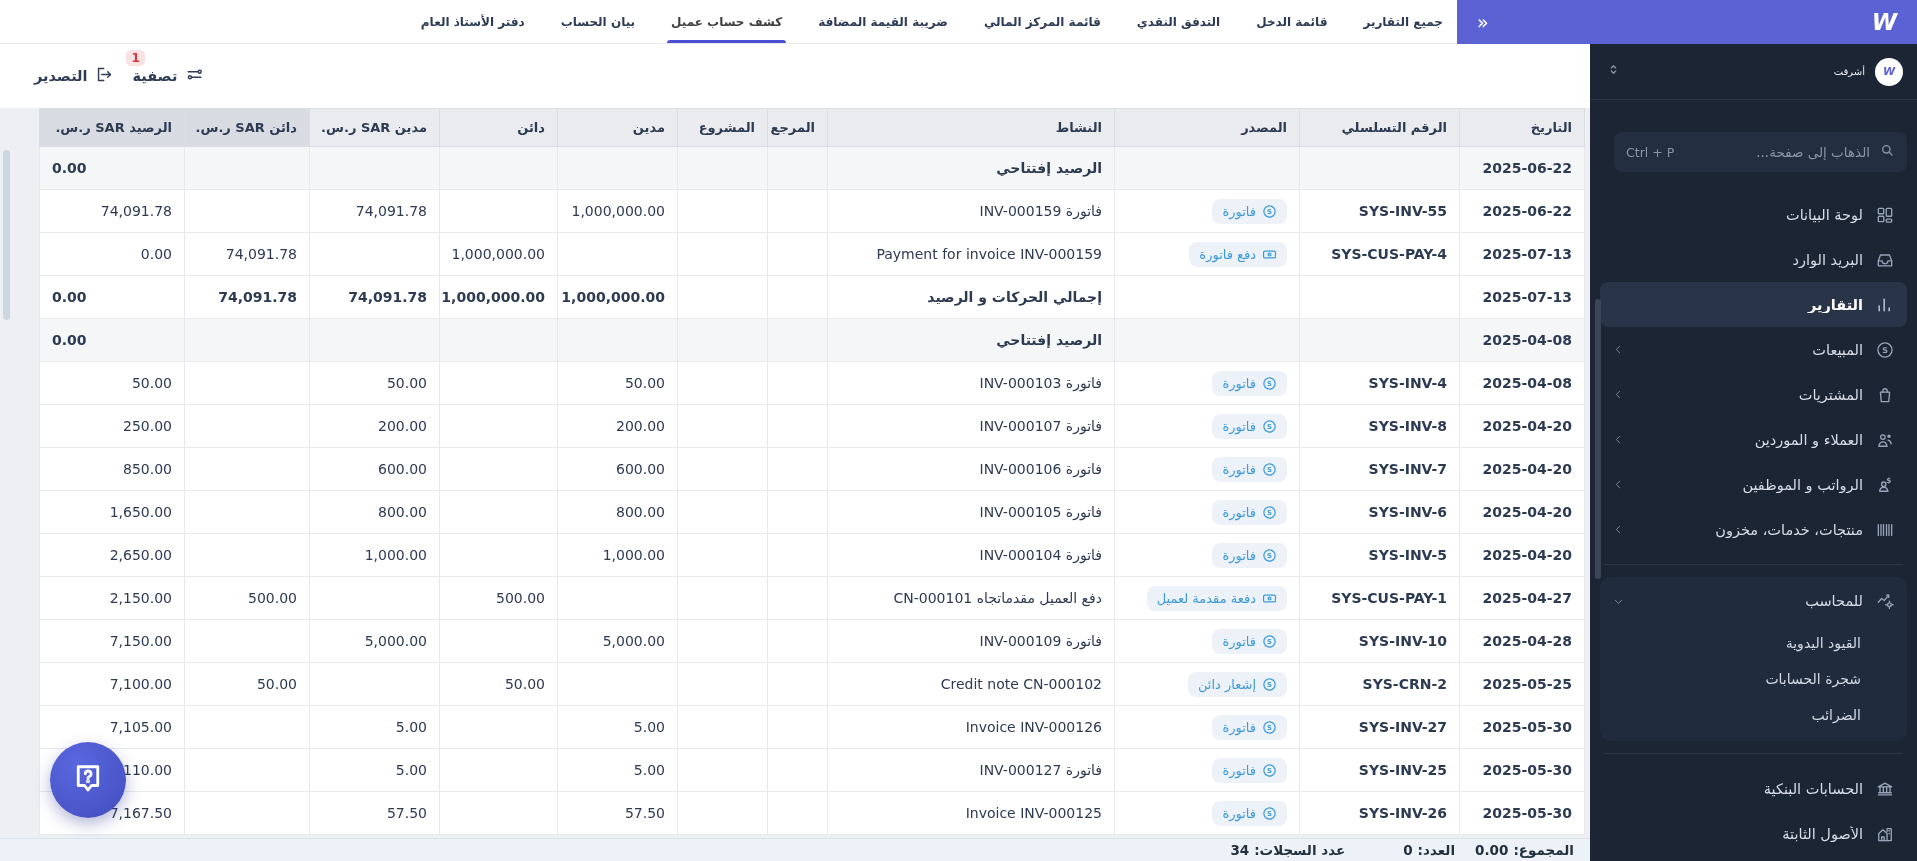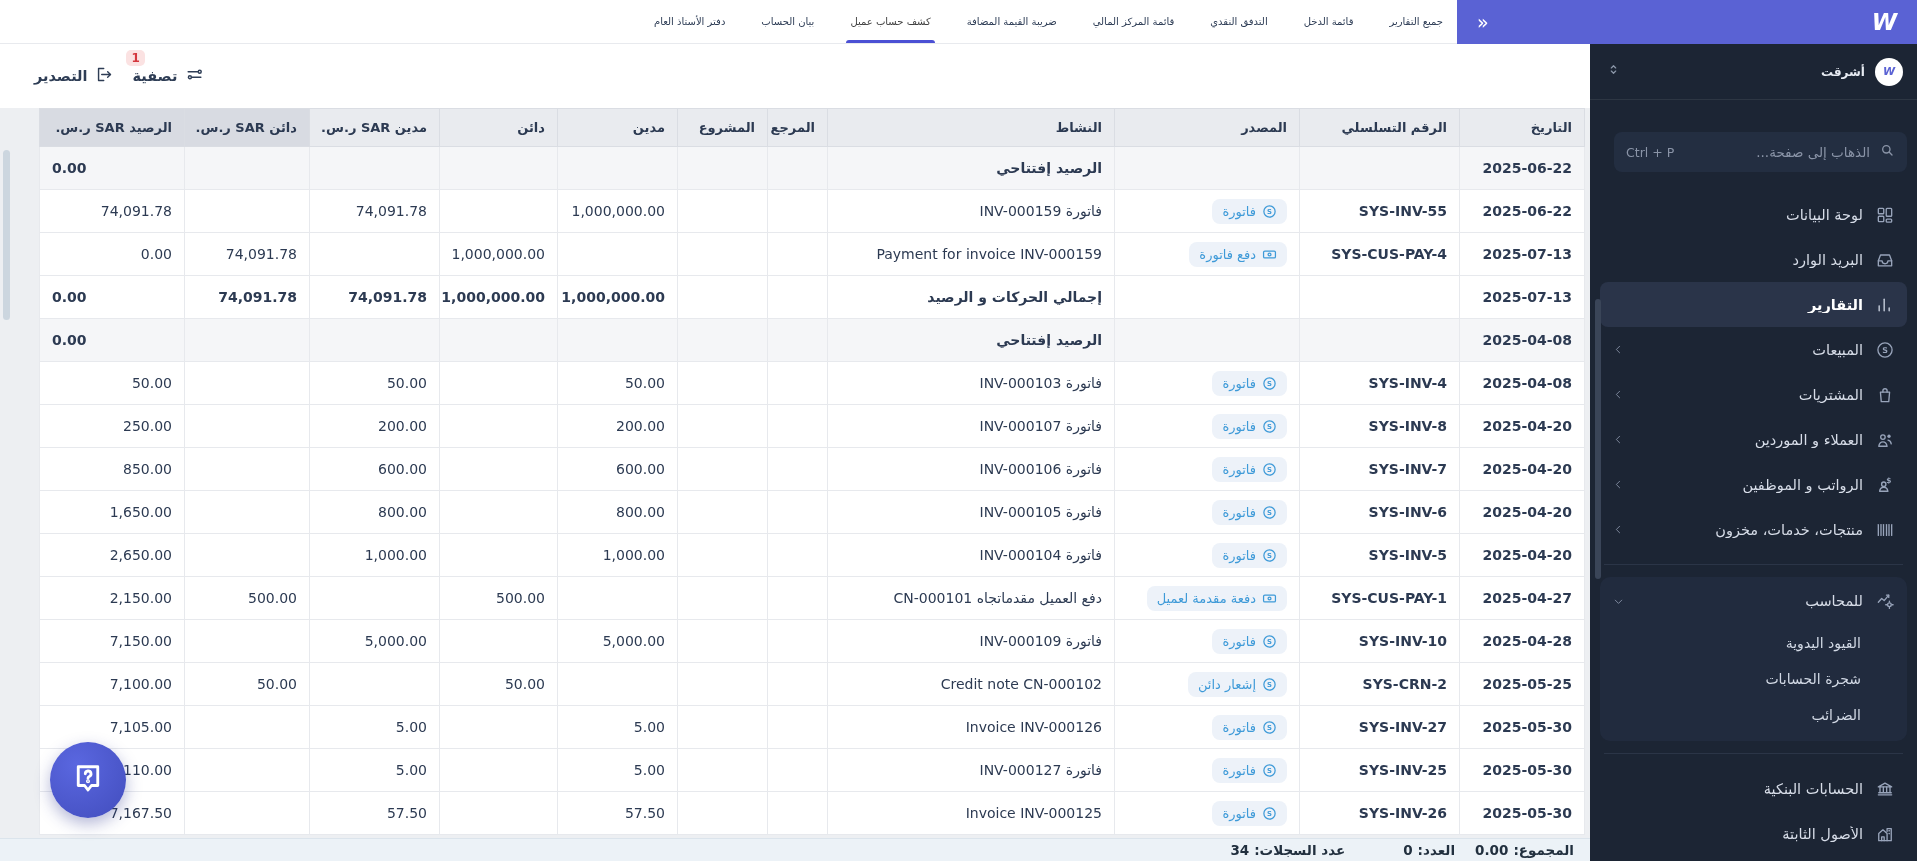--- a/index.html
+++ b/index.html
@@ -9,21 +9,21 @@
 
   
   .top-strip { position:absolute; top:0; right:0; width:460px; height:44px; background:#5a62d4; z-index:30;
     display:flex; align-items:center; justify-content:space-between; direction:ltr; padding:0 20px; }
   .collapse-btn { color:#fff; font-size:19px; line-height:1; cursor:pointer; letter-spacing:-2px; }
   .brand-logo { color:#fff; font-size:23px; font-weight:700; font-style:italic; }
 
   
   .tabbar { position:absolute; top:0; left:0; right:460px; height:44px; background:#fff;
     border-bottom:1px solid #e8eaee; display:flex; align-items:stretch; gap:36px; padding:0 14px; z-index:10; }
-  .tab { display:flex; align-items:center; font-size:10px; font-weight:400; color:#2d3c55;
+  .tab { display:flex; align-items:center; font-size:12px; font-weight:700; color:#2d3c55;
     position:relative; white-space:nowrap; cursor:pointer; }
   .tab.active { color:#404040; }
   .tab.active::after { content:""; position:absolute; bottom:0; left:-4px; right:-4px; height:3px;
     background:#4b50d4; border-radius:3px 3px 0 0; }
 
   
   .toolbar { position:absolute; top:44px; left:0; right:327px; height:64px; background:#fff; z-index:8; }
   .toolbar-group { position:absolute; left:34px; top:0; bottom:0; display:flex; align-items:center; gap:18px; direction:rtl; }
   .tool-btn { display:flex; align-items:center; gap:8px; font-size:14.5px; font-weight:600; color:#2e3d55;
     cursor:pointer; position:relative; }
@@ -70,21 +70,21 @@
     background:radial-gradient(circle at 35% 30%, #5a67e0, #424dbd); z-index:40; display:flex;
     align-items:center; justify-content:center; cursor:pointer; box-shadow:0 6px 16px rgba(40,50,140,.35); }
 
   
   .sidebar { position:absolute; top:44px; right:0; bottom:0; width:327px; background:#1c2534; z-index:25;
     color:#d7dde8; overflow:hidden; }
   .ws-row { height:56px; display:flex; align-items:center; gap:10px; padding:0 14px 0 16px;
     border-bottom:1px solid rgba(255,255,255,.08); cursor:pointer; }
   .avatar { width:28px; height:28px; border-radius:50%; background:#fff; display:flex; align-items:center;
     justify-content:center; color:#5a62d4; font-size:11px; font-weight:700; font-style:italic; flex:none; }
-  .ws-name { flex:1; font-size:12px; font-weight:700; color:#e8ecf3;text-align:right; }
+  .ws-name { flex:1; font-size:10px; font-weight:400; color:#e8ecf3;text-align:right; }
   .ws-caret { color:#8b96a8; }
   .search-box { margin:32px 10px 0 24px; height:40px; background:#232e41; border-radius:8px; display:flex;
     align-items:center; gap:9px; padding:0 12px; cursor:text; }
   .search-box .ph { flex:1; font-size:13.5px; color:#8a94a7; }
   .search-box .kbd { font-size:12.5px; color:#8a94a7; direction:ltr; }
   .nav { margin-top:20px; }
   .nav-item { height:45px; margin:0 10px; padding:0 12px; border-radius:8px; display:flex; align-items:center;
     gap:12px; cursor:pointer; }
   .nav-item .ico { color:#98a4ba; display:flex; flex:none; }
   .nav-item .lbl { flex:1; font-size:14.5px; color:#d7dde8; white-space:nowrap; overflow:hidden; }

